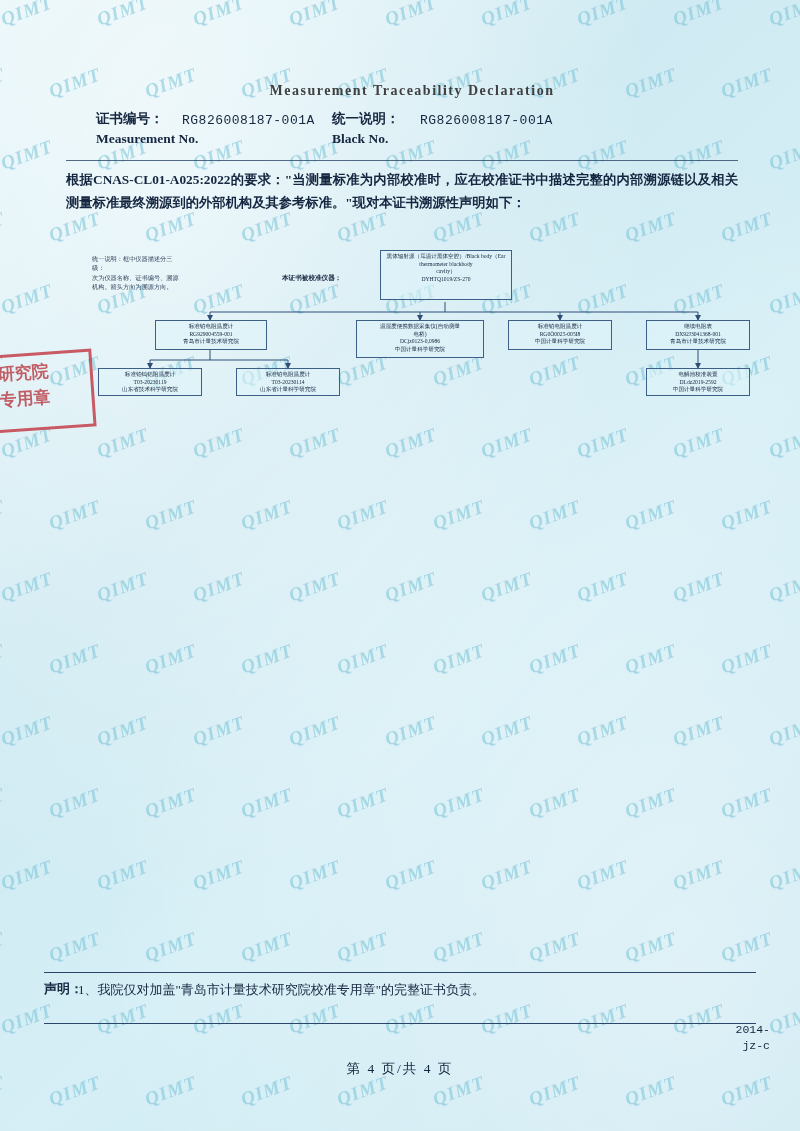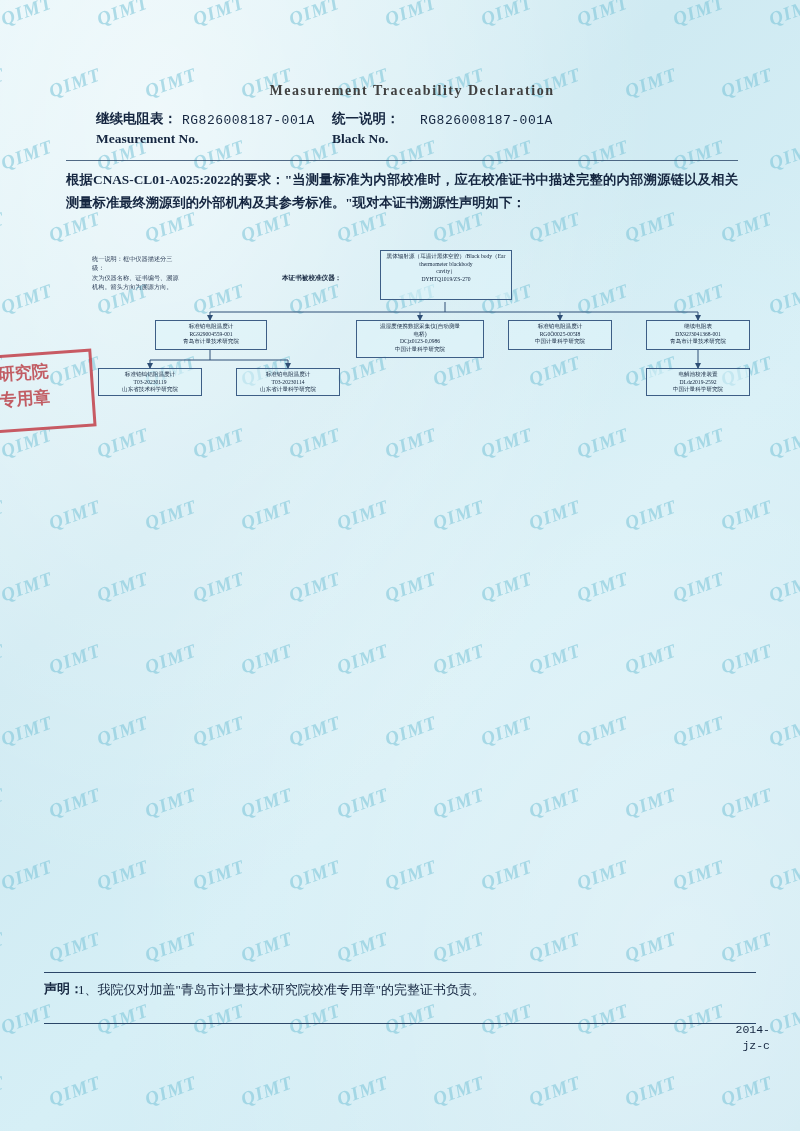--- a/index.html
+++ b/index.html
@@ -262,21 +262,21 @@
     <div class="wm" style="left: 432px; top: 1080px;">QIMT</div>
     <div class="wm" style="left: 528px; top: 1080px;">QIMT</div>
     <div class="wm" style="left: 624px; top: 1080px;">QIMT</div>
     <div class="wm" style="left: 720px; top: 1080px;">QIMT</div>
   </div>
 
 <div id="content">
 
   <div class="title-en">Measurement Traceability Declaration</div>
 
-  <div class="lbl" style="left:96px;top:110px;">继续电阻表：</div>
+  <div class="lbl" style="left:96px;top:110px;">证书编号：</div>
   <div class="val" style="left:182px;top:113px;">RG826008187-001A</div>
   <div class="lbl" style="left:96px;top:130px;">Measurement No.</div>
 
   <div class="lbl" style="left:332px;top:110px;">统一说明：</div>
   <div class="val" style="left:420px;top:113px;">RG826008187-001A</div>
   <div class="lbl" style="left:332px;top:130px;">Black No.</div>
 
   <div class="hr" style="left:66px;top:160px;width:672px;"></div>
 
   <div class="para-cn" style="top:168px;">根据CNAS-CL01-A025:2022的要求："当测量标准为内部校准时，应在校准证书中描述完整的内部溯源链以及相关测量标准最终溯源到的外部机构及其参考标准。"现对本证书溯源性声明如下：</div>
@@ -370,13 +370,14 @@
 
   <div class="decl-label" style="top:980px;">声明：</div>
   <div class="decl-item" style="top:980px;">1、我院仅对加盖"青岛市计量技术研究院校准专用章"的完整证书负责。</div>
 
   <div class="foot-line" style="top:1023px;"></div>
 
 
   <div class="code-right" style="top:1022px;">2014-</div>
   <div class="code-right" style="top:1038px;">jz-c</div>
 
+  <div class="page-no" style="top:1060px;">第 4 页/共 4 页</div>
 </div>
 
 </body></html>

